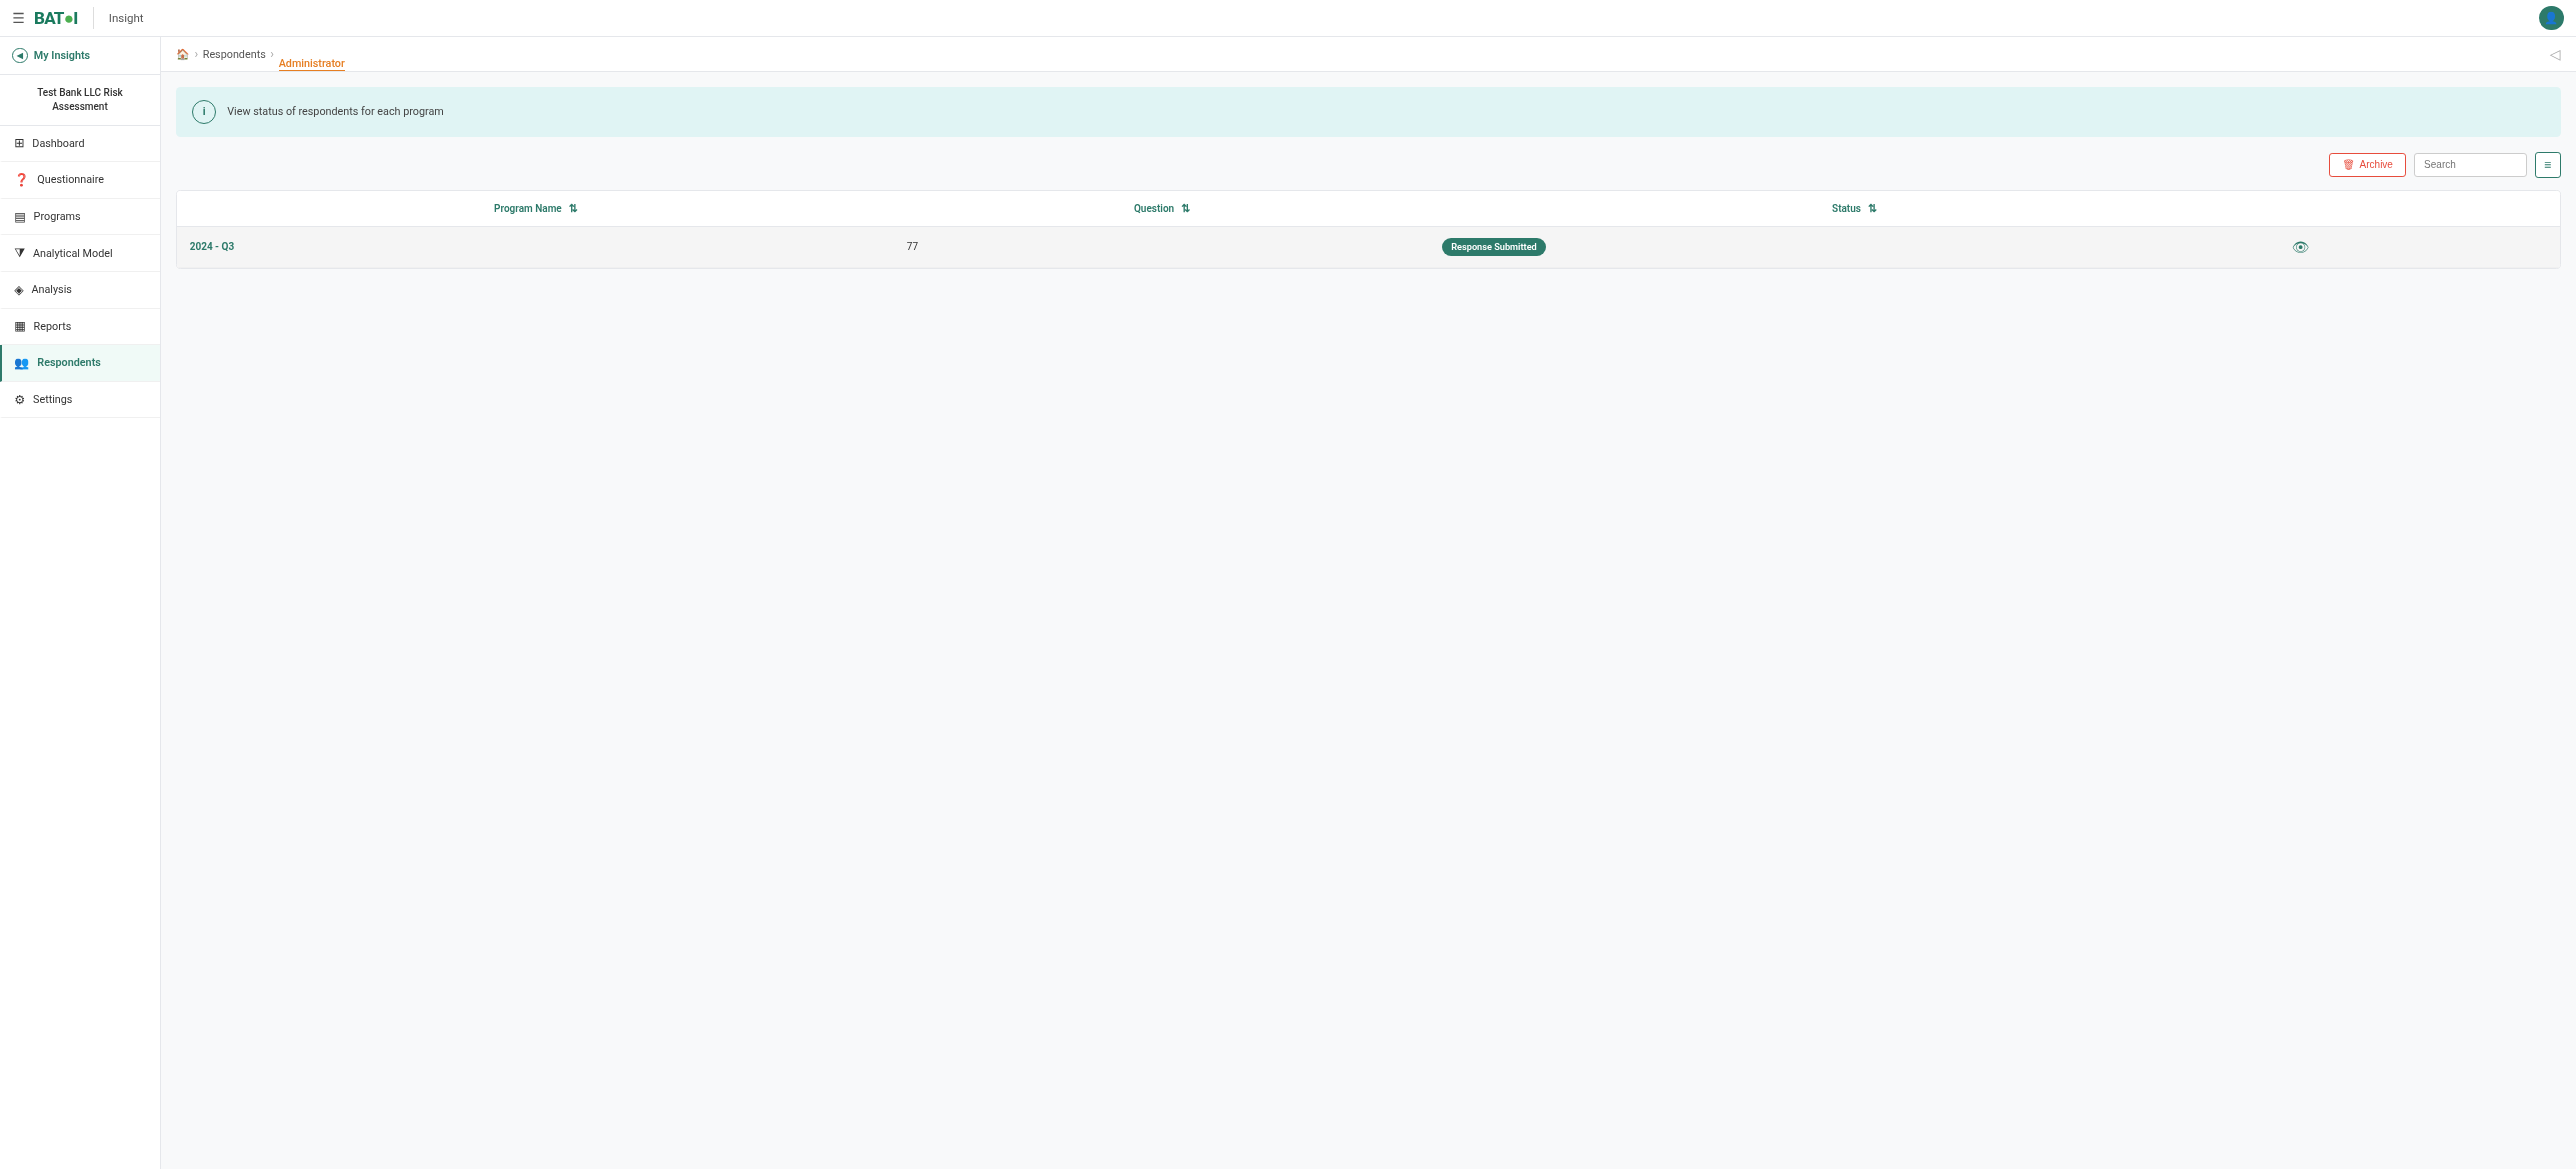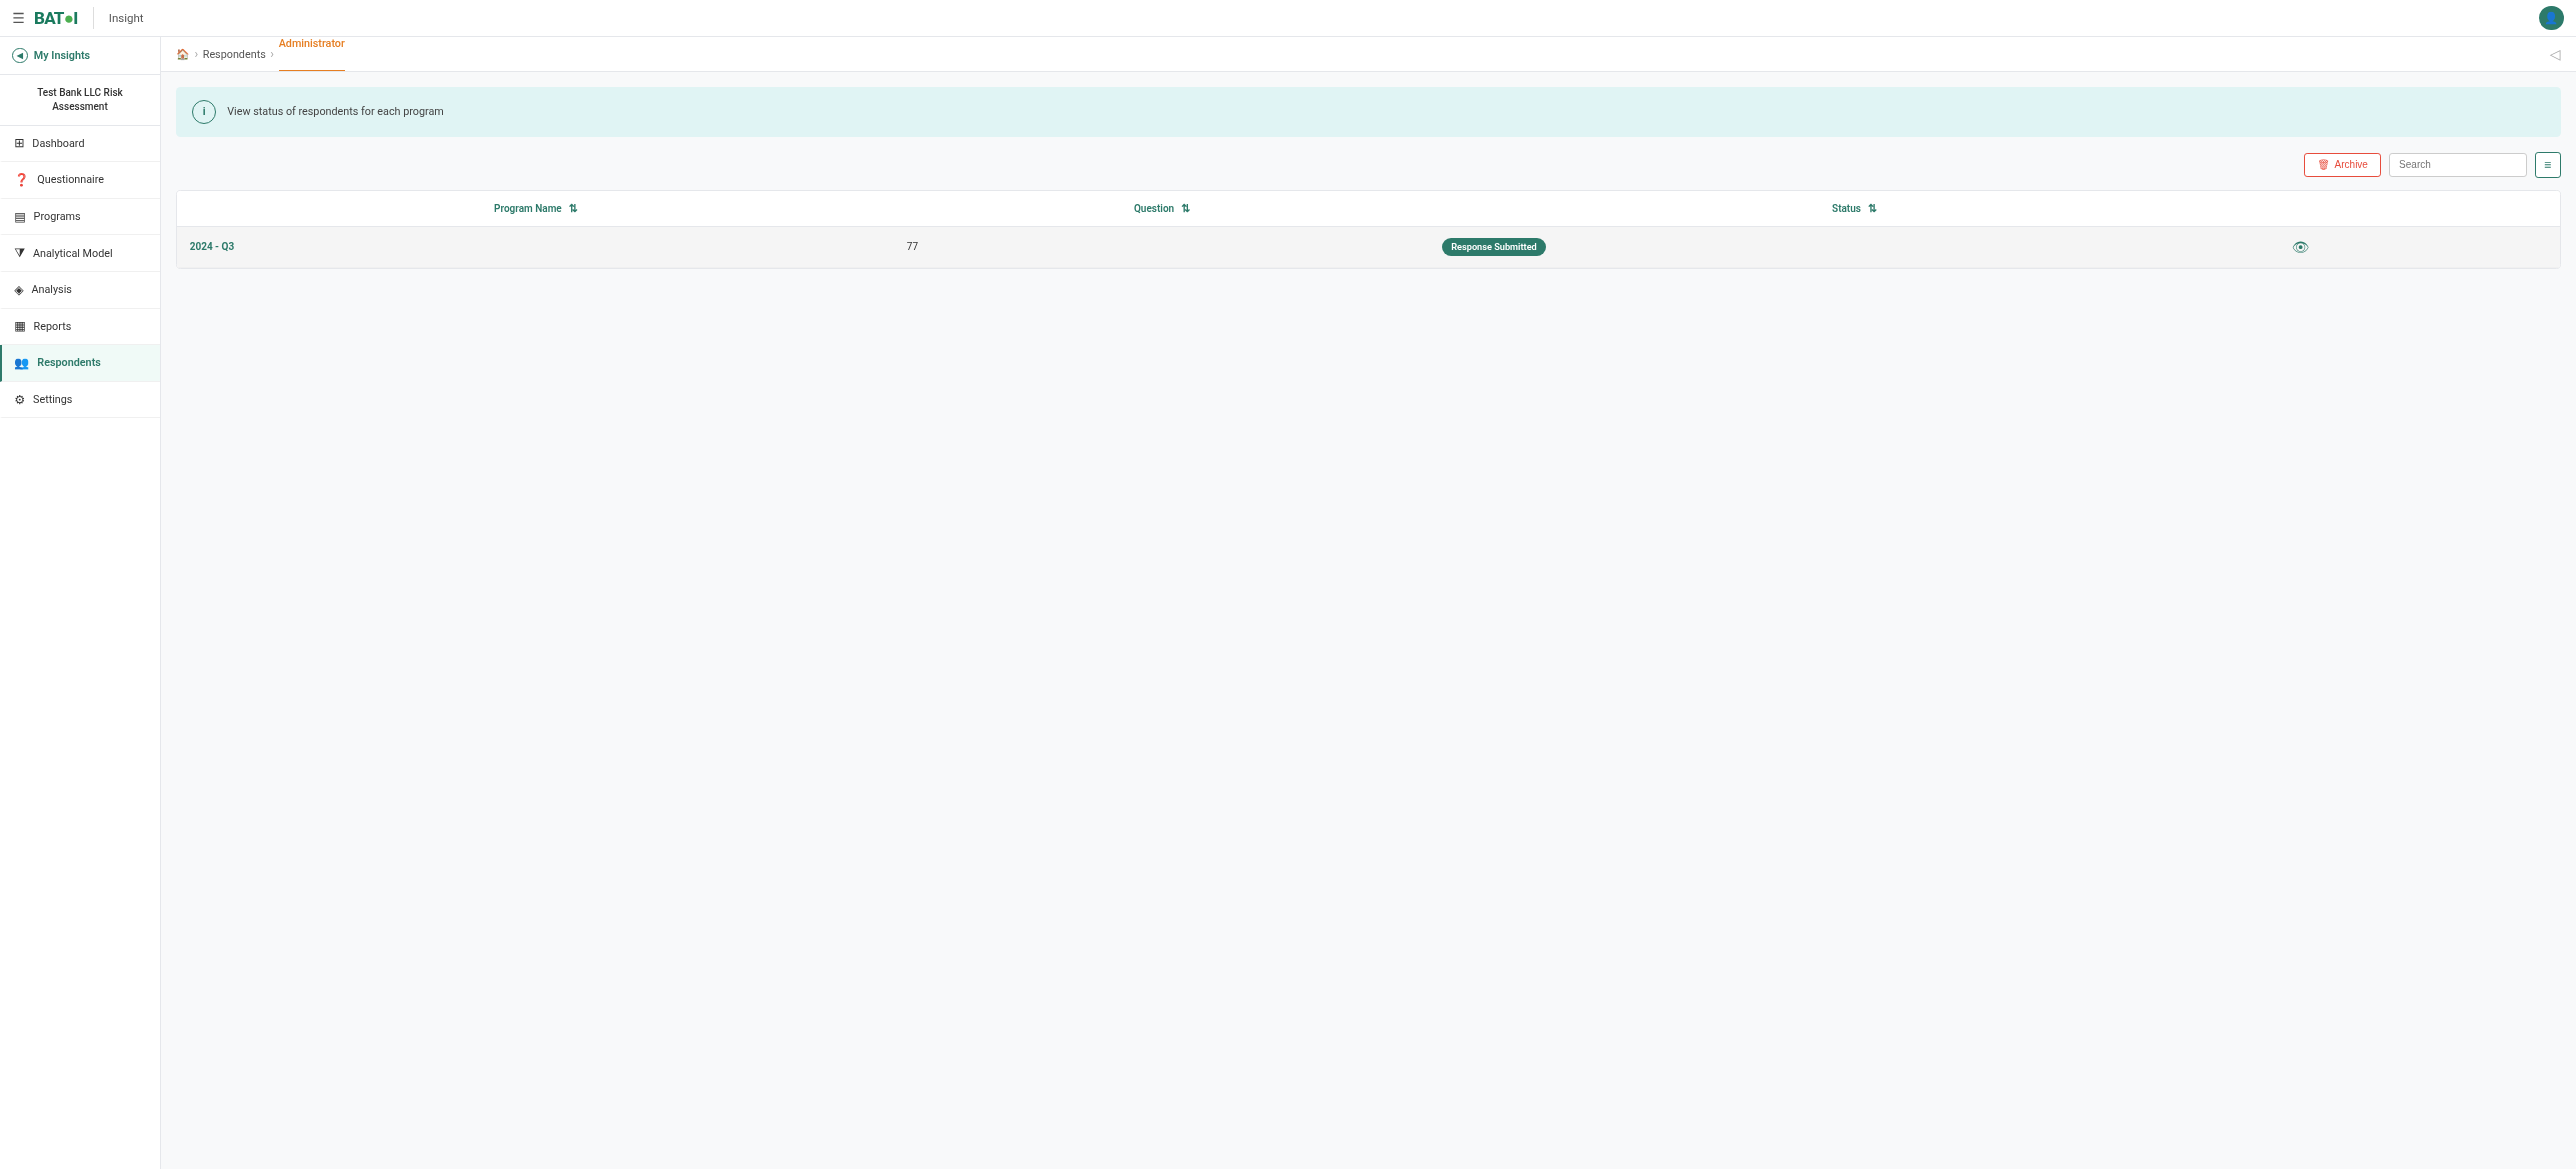--- a/index.html
+++ b/index.html
@@ -50,21 +50,21 @@
 
     
     .main { flex: 1; display: flex; flex-direction: column; overflow: hidden; background: #f8f9fa; }
 
     
     .breadcrumb {
       display: flex; align-items: center; background: #fff;
       border-bottom: 0.8px solid #e5e7eb; padding: 0 15.4px; height: 35px; flex-shrink: 0;
     }
     .breadcrumb-item { font-size: 10.8px; color: #555; cursor: pointer; display: flex; align-items: center; gap: 3.1px; }
-    .breadcrumb-item.active { color: #e67e22; font-weight: 500; border-bottom: 1.5px solid #e67e22; height: 100%; display: flex; align-items: flex-start; }
+    .breadcrumb-item.active { color: #e67e22; font-weight: 500; border-bottom: 1.5px solid #e67e22; height: 100%; display: flex; align-items: flex-end; }
     .breadcrumb-sep { color: #aaa; margin: 0 4.6px; font-size: 12.3px; }
     .breadcrumb-spacer { flex: 1; }
     .breadcrumb-collapse { font-size: 14px; color: #aaa; cursor: pointer; }
 
     
     .page-content { flex: 1; overflow-y: auto; padding: 15.4px; }
 
     
     .info-banner {
       background: #e0f4f4; border-radius: 4.6px; padding: 12.3px 15.4px;
@@ -75,21 +75,21 @@
 
     
     .toolbar { display: flex; justify-content: flex-end; align-items: center; gap: 7.7px; margin-bottom: 12.3px; }
     .archive-btn {
       display: flex; align-items: center; gap: 4.6px; padding: 5.4px 12.3px;
       border: 1.2px solid #e74c3c; color: #e74c3c; background: #fff;
       border-radius: 3.1px; font-size: 10px; cursor: pointer; font-weight: 500;
     }
     .search-input {
       padding: 5.4px 9.2px; border: 0.8px solid #ccc; border-radius: 3.1px;
-      font-size: 10px; width: 138px; outline: none; color: #555;
+      font-size: 10px; width: 113px; outline: none; color: #555;
     }
     .list-view-btn {
       width: 26px; height: 26px; border: 0.8px solid #2d7a6a; border-radius: 3.1px;
       display: flex; align-items: center; justify-content: center; cursor: pointer;
       background: #fff; color: #2d7a6a;
     }
 
     
     .table-container { background: #fff; border-radius: 4.6px; overflow: hidden; border: 0.8px solid #e5e7eb; }
     .table { width: 100%; border-collapse: collapse; }

